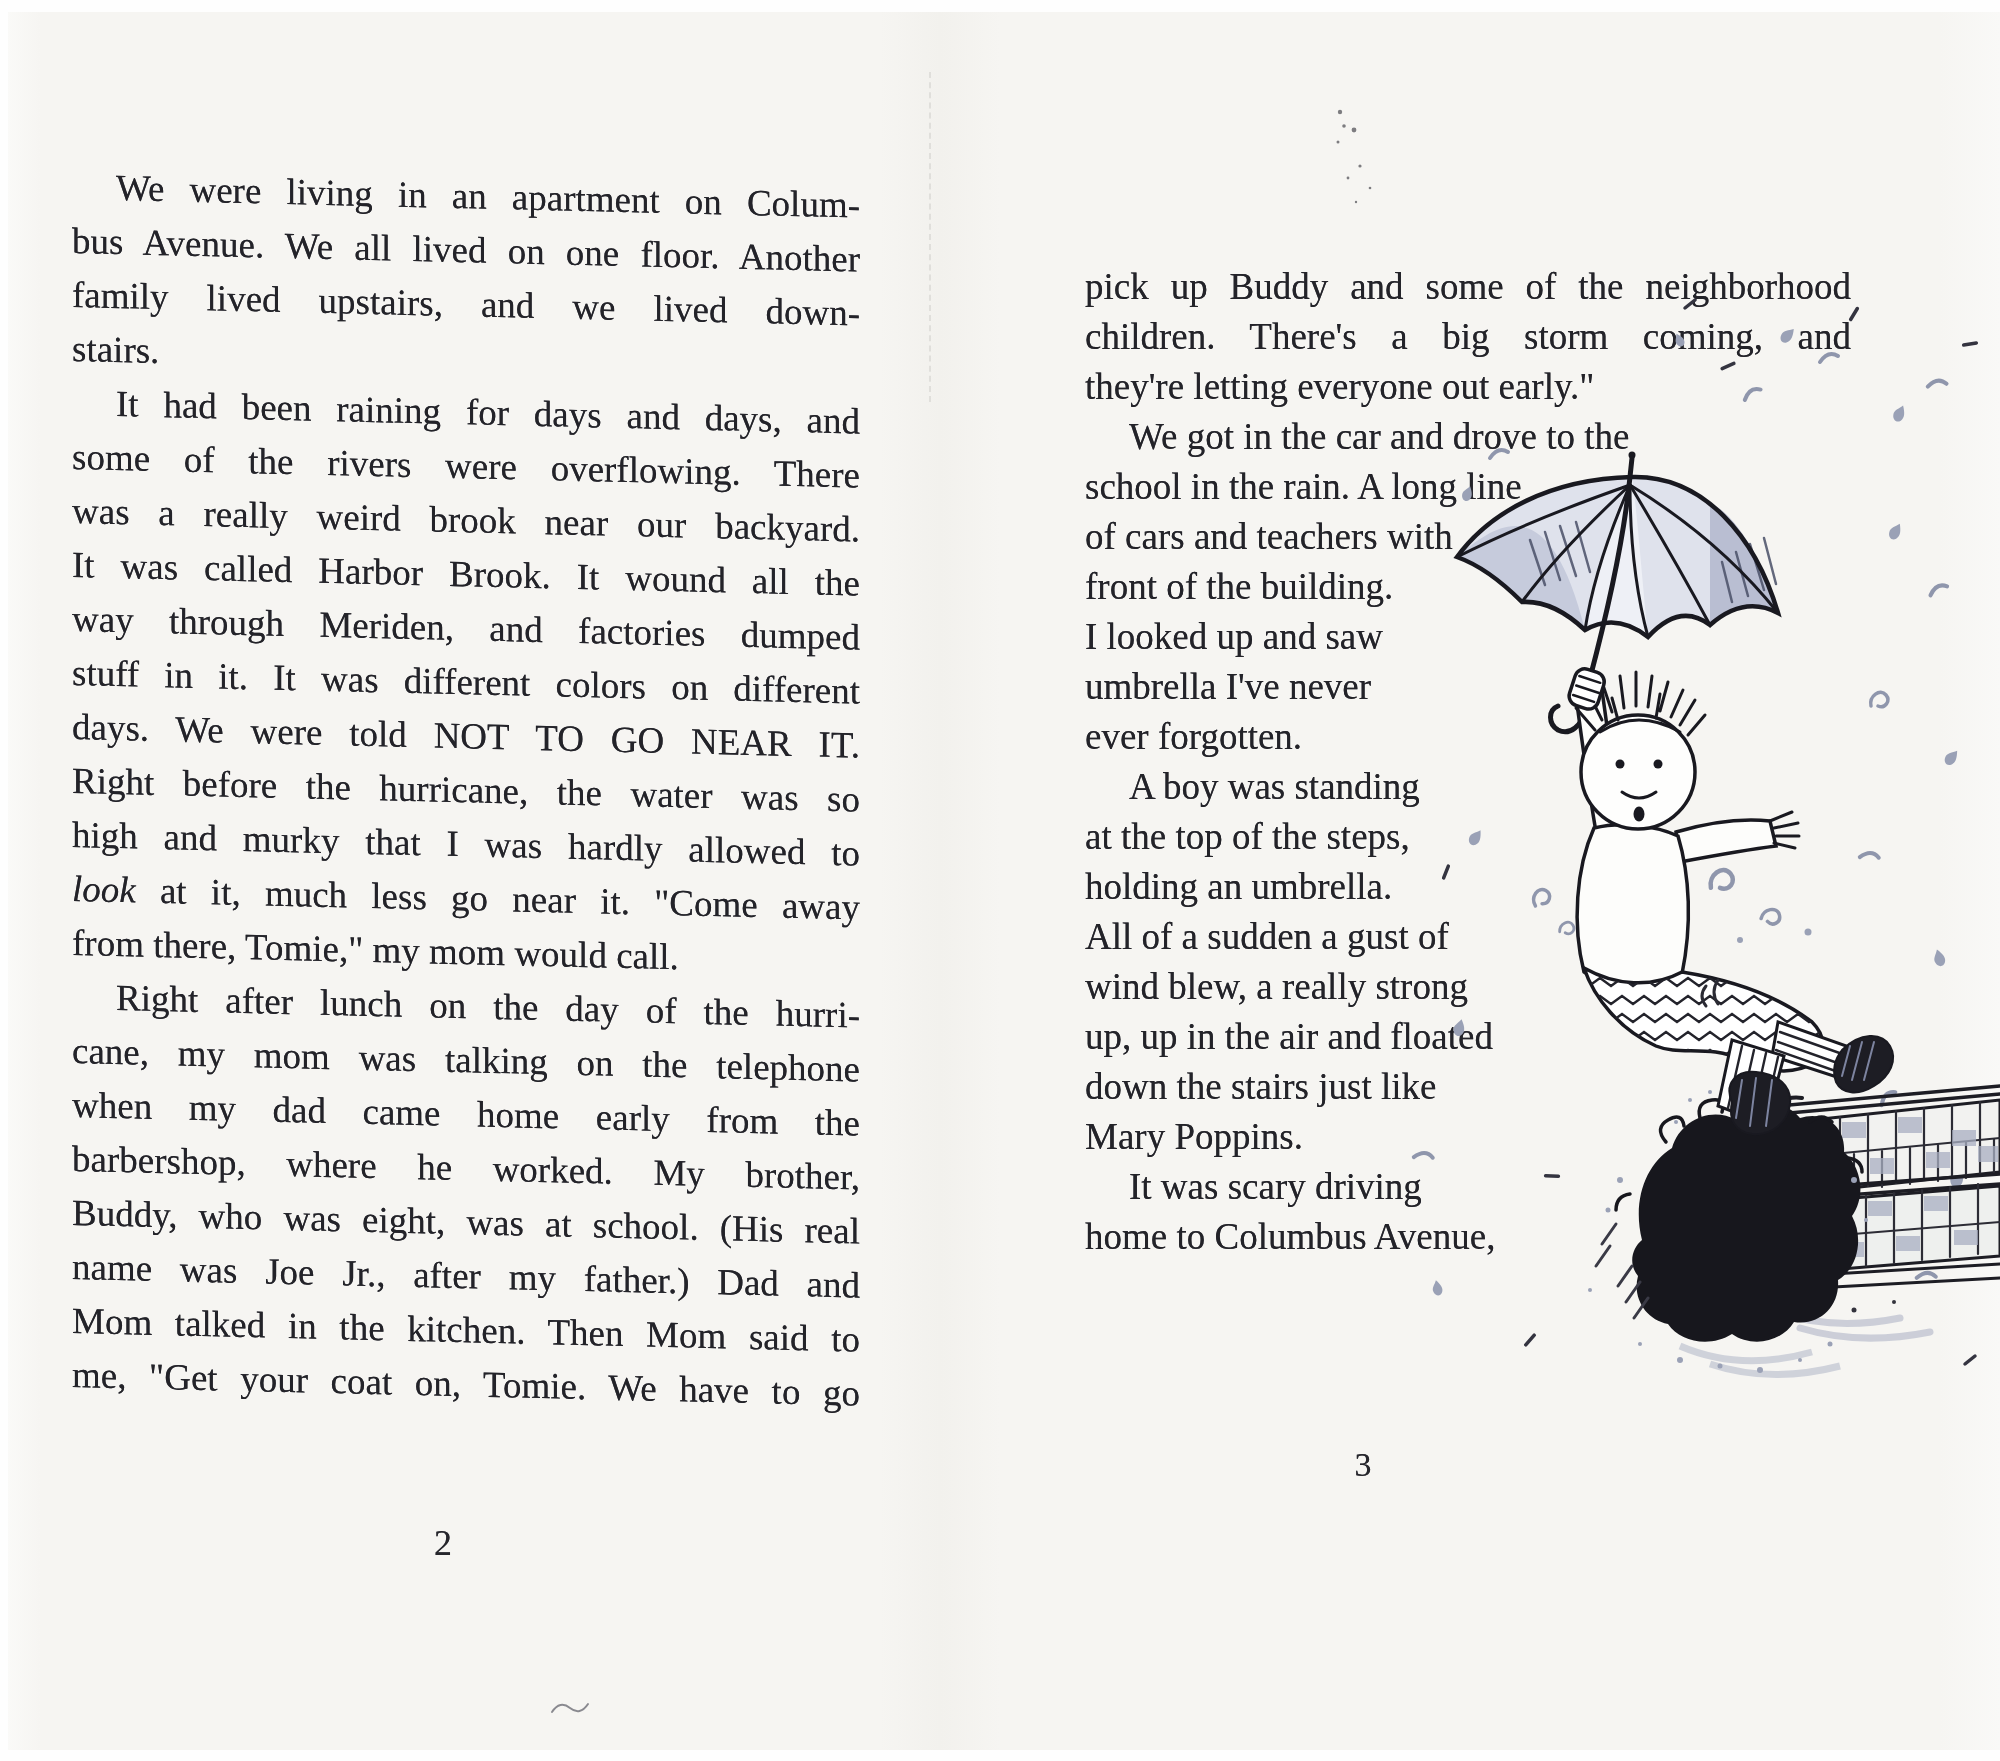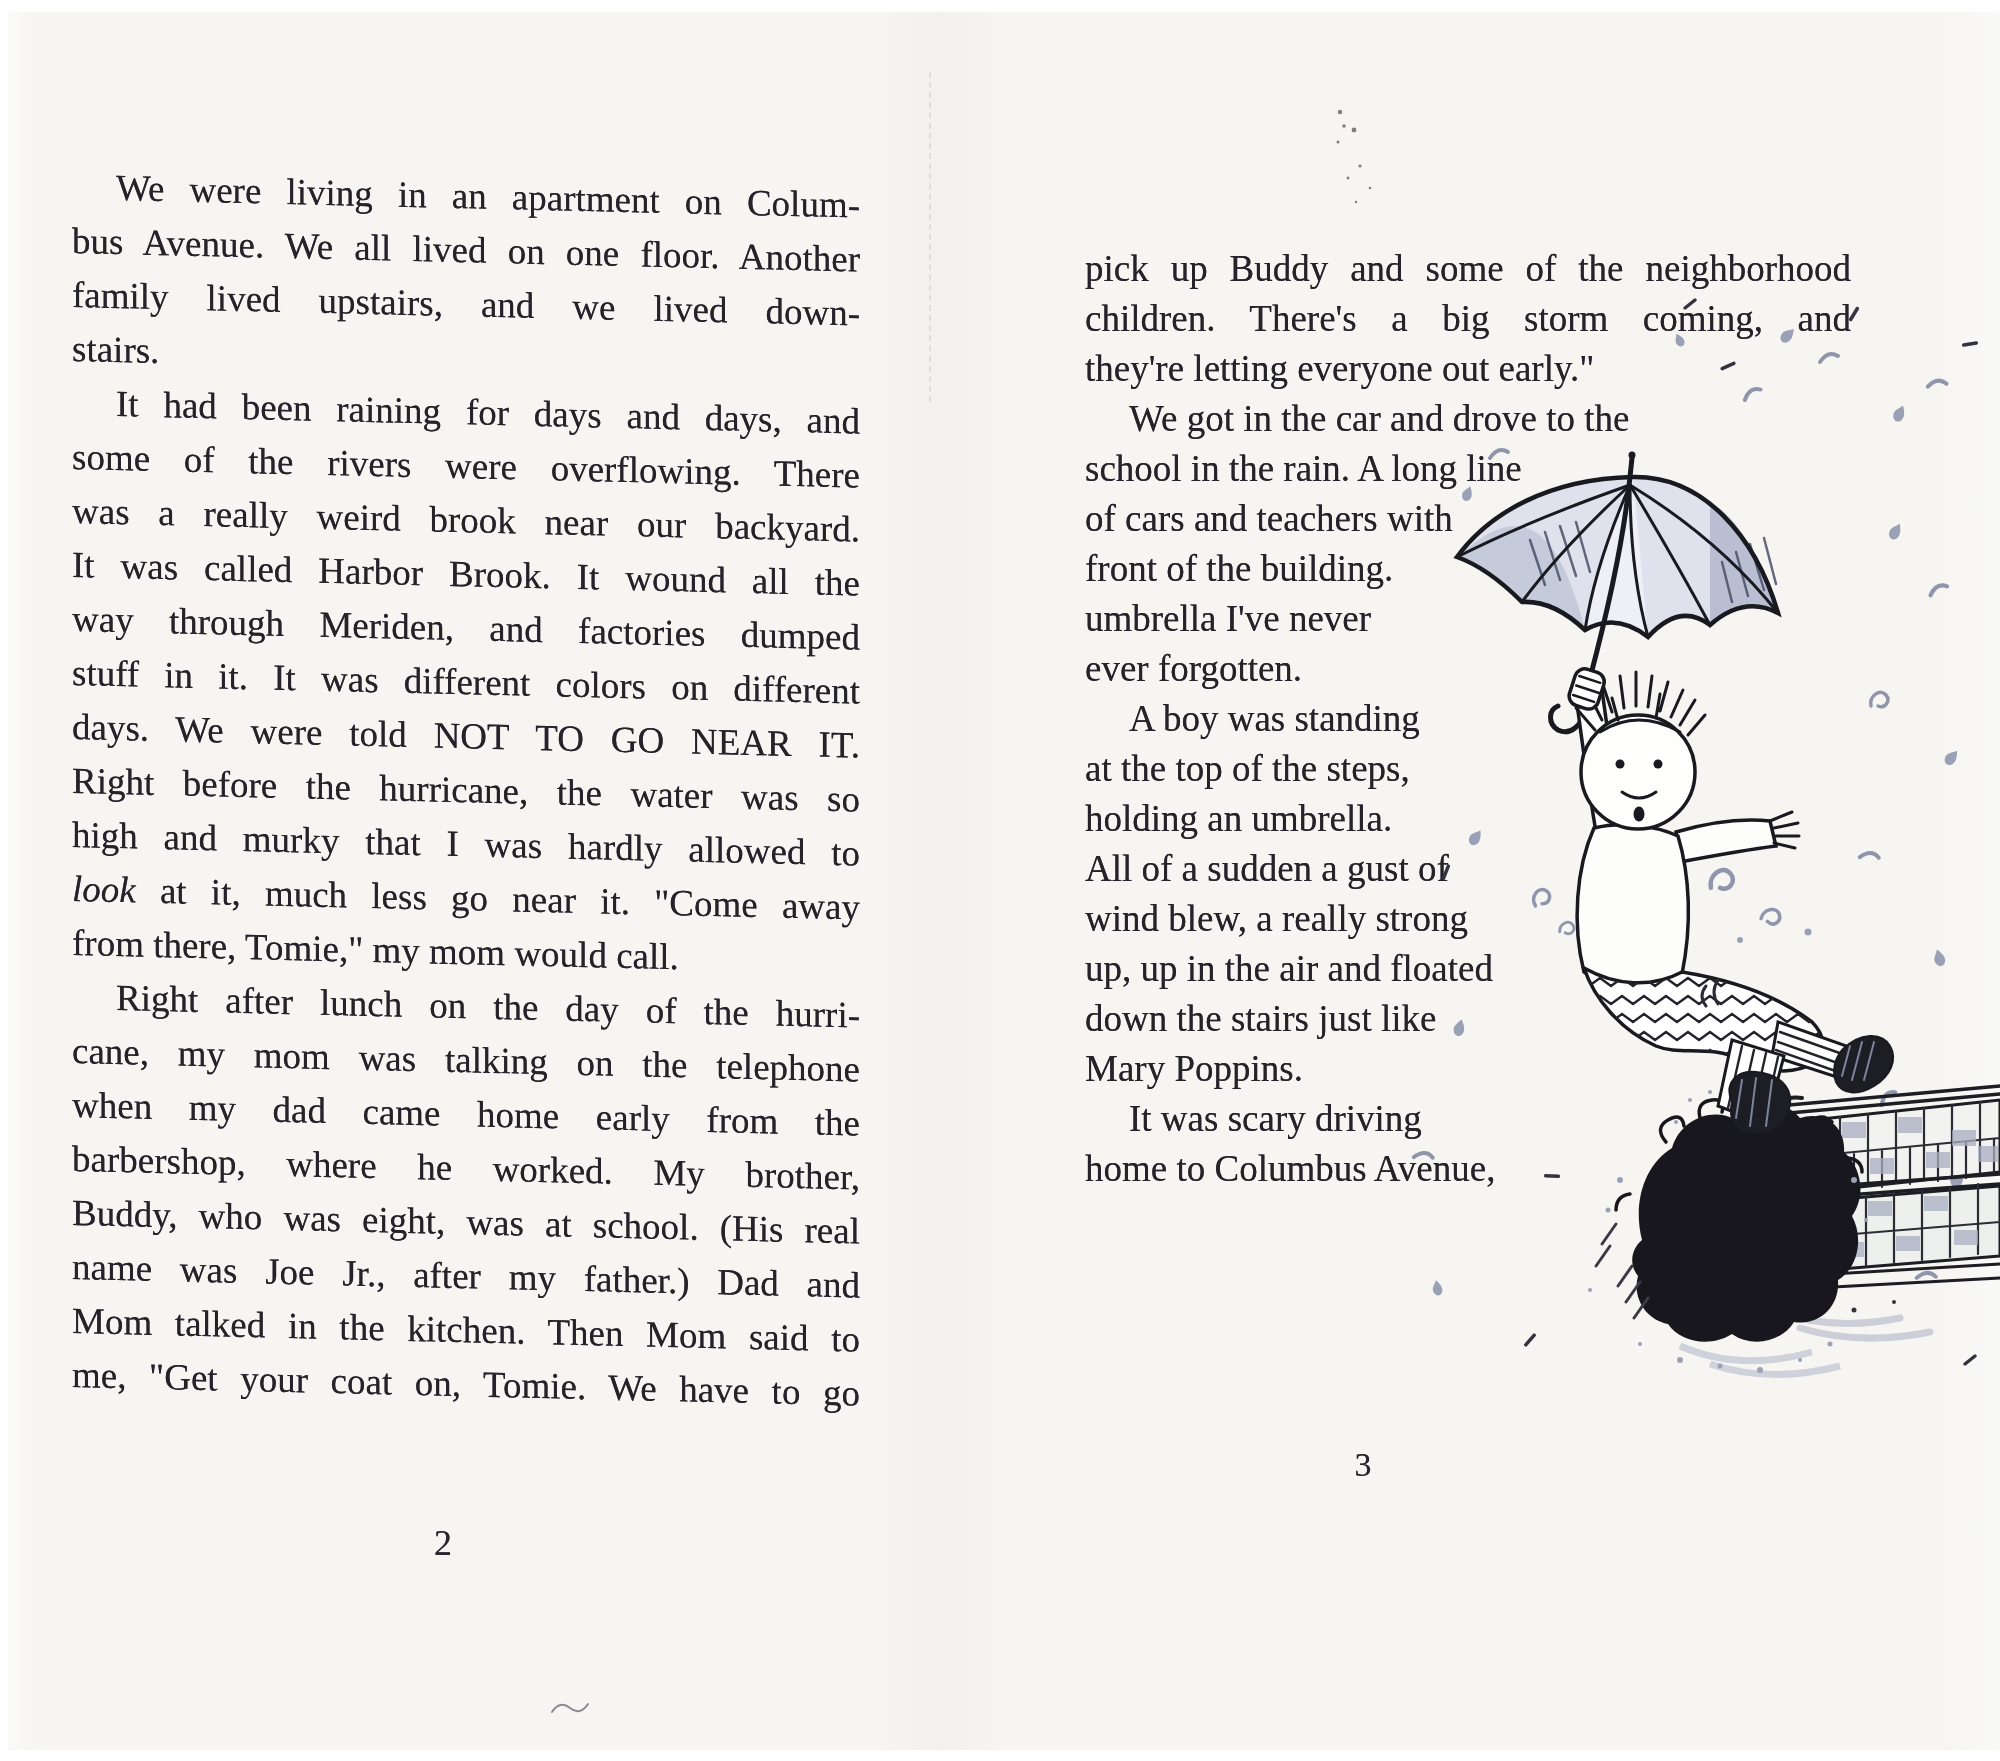--- a/index.html
+++ b/index.html
@@ -14,21 +14,21 @@
   .edge.top{left:0;top:0;width:2000px;height:12px;}
   .edge.bottom{left:0;top:1750px;width:2000px;height:11px;}
   .edge.left{left:0;top:0;width:8px;height:1761px;}
   .gutter-crease{
     position:absolute;left:929px;top:72px;height:330px;width:0;
     border-left:2px dashed rgba(60,60,60,0.10);
   }
   .page-text{position:absolute;color:#232329;text-shadow:0 0 0.6px rgba(25,25,35,0.75);}
   .left-text{left:72px;top:160px;width:788px;font-size:37px;line-height:54px;
     transform:skewY(1.35deg);transform-origin:0 0;}
-  .right-text{left:1085px;top:244px;width:766px;font-size:37px;line-height:50px;}
+  .right-text{left:1085px;top:262px;width:766px;font-size:37px;line-height:50px;}
   .line{text-align:justify;text-align-last:justify;}
   .line.end{text-align:left;text-align-last:left;}
   .line.ragged{text-align:center;text-align-last:left;}
   .line.indent{text-indent:44px;}
   .line i{font-style:italic;}
   .page-number{position:absolute;color:#26262c;font-size:36px;width:90px;text-align:center;
     text-shadow:0 0 0.5px rgba(25,25,35,0.7);}
   .pn-left{left:398px;top:1522px;}
   .pn-right{left:1318px;top:1446px;font-size:34px;}
   .illustration{position:absolute;left:1380px;top:280px;width:620px;height:1140px;}
@@ -76,20 +76,21 @@
 
   <div>
     <div class="page-text right-text">
         <div class="line"><span>pick up Buddy and some of the neighborhood</span></div>
         <div class="line"><span>children. There's a big storm coming, and</span></div>
         <div class="line end"><span>they're letting everyone out early."</span></div>
         <div class="line indent ragged"><span>We got in the car and drove to the</span></div>
         <div class="line ragged"><span>school in the rain. A long line</span></div>
         <div class="line ragged"><span>of cars and teachers with</span></div>
         <div class="line ragged"><span>front of the building.</span></div>
+        <div class="line ragged"><span>I looked up and saw</span></div>
         <div class="line ragged"><span>umbrella I've never</span></div>
         <div class="line ragged"><span>ever forgotten.</span></div>
         <div class="line indent ragged"><span>A boy was standing</span></div>
         <div class="line ragged"><span>at the top of the steps,</span></div>
         <div class="line ragged"><span>holding an umbrella.</span></div>
         <div class="line ragged"><span>All of a sudden a gust of</span></div>
         <div class="line ragged"><span>wind blew, a really strong</span></div>
         <div class="line ragged"><span>up, up in the air and floated</span></div>
         <div class="line ragged"><span>down the stairs just like</span></div>
         <div class="line ragged"><span>Mary Poppins.</span></div>

